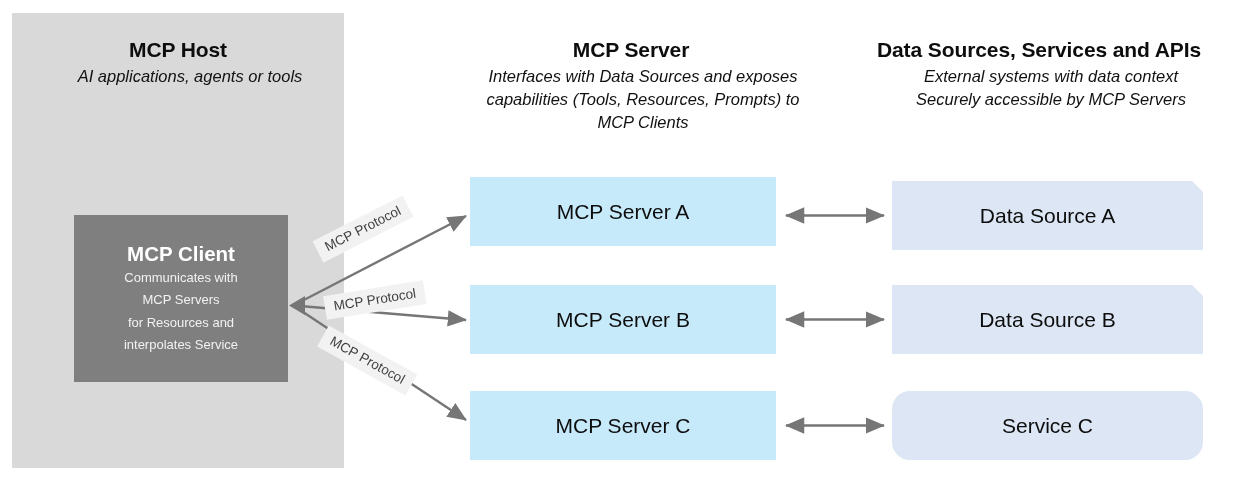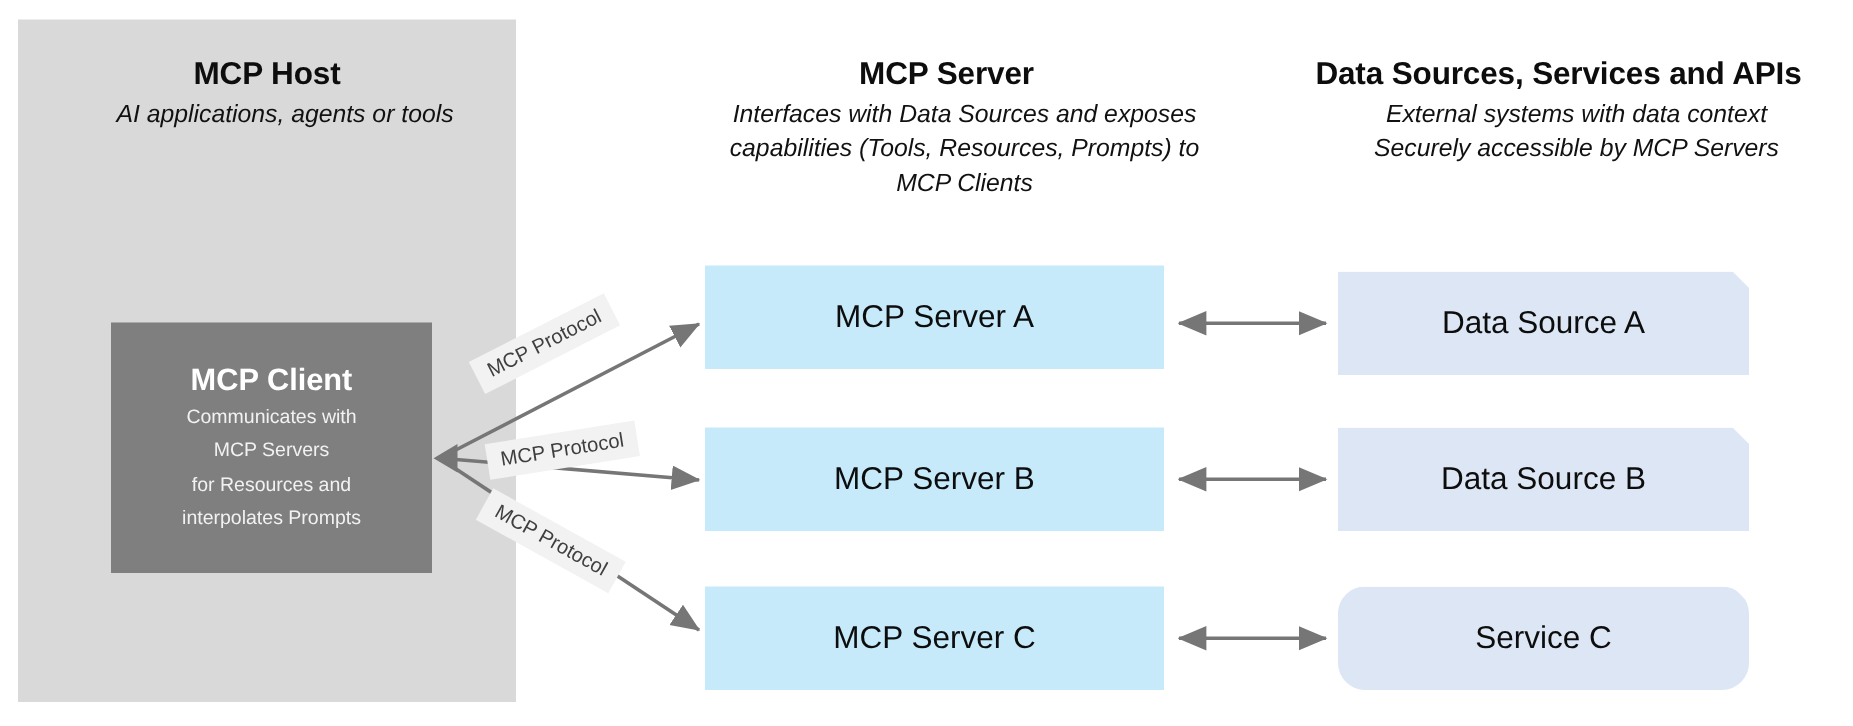--- a/index.html
+++ b/index.html
@@ -100,21 +100,21 @@
     color: #0d0d0d;
   }
   #server-a { top: 177px; }
   #server-b { top: 285px; }
   #server-c { top: 391px; }
 
   
   .source-box {
     position: absolute;
     left: 892px;
-    width: 274px;
+    width: 311px;
     height: 69px;
     background: #DCE6F4;
     display: flex;
     align-items: center;
     justify-content: center;
     font-size: 21px;
     color: #0d0d0d;
     clip-path: polygon(0 0, calc(100% - 11px) 0, 100% 11px, 100% 100%, 0 100%);
   }
   #source-a { top: 181px; }
@@ -167,21 +167,21 @@
     <span class="head-title">Data Sources, Services and APIs</span>
     <span class="head-sub">External systems with data context</span>
     <span class="head-sub" style="margin-top:0;">Securely accessible by MCP Servers</span>
   </div>
 
   <div class="client-box">
     <span class="client-title">MCP Client</span>
     <span class="client-sub">Communicates with</span>
     <span class="client-sub">MCP Servers</span>
     <span class="client-sub">for Resources and</span>
-    <span class="client-sub">interpolates Prompts</span>
+    <span class="client-sub">interpolates Service</span>
   </div>
 
   <svg id="connectors" viewBox="0 0 1235 484">
     <defs>
       <marker id="arrow-end" markerWidth="9" markerHeight="9" refX="7.6" refY="3.4" orient="auto" markerUnits="strokeWidth">
         <path d="M0,0 L8,3.4 L0,6.8 z" fill="#767676"></path>
       </marker>
       <marker id="arrow-start" markerWidth="9" markerHeight="9" refX="0.4" refY="3.4" orient="auto" markerUnits="strokeWidth">
         <path d="M8,0 L0,3.4 L8,6.8 z" fill="#767676"></path>
       </marker>

